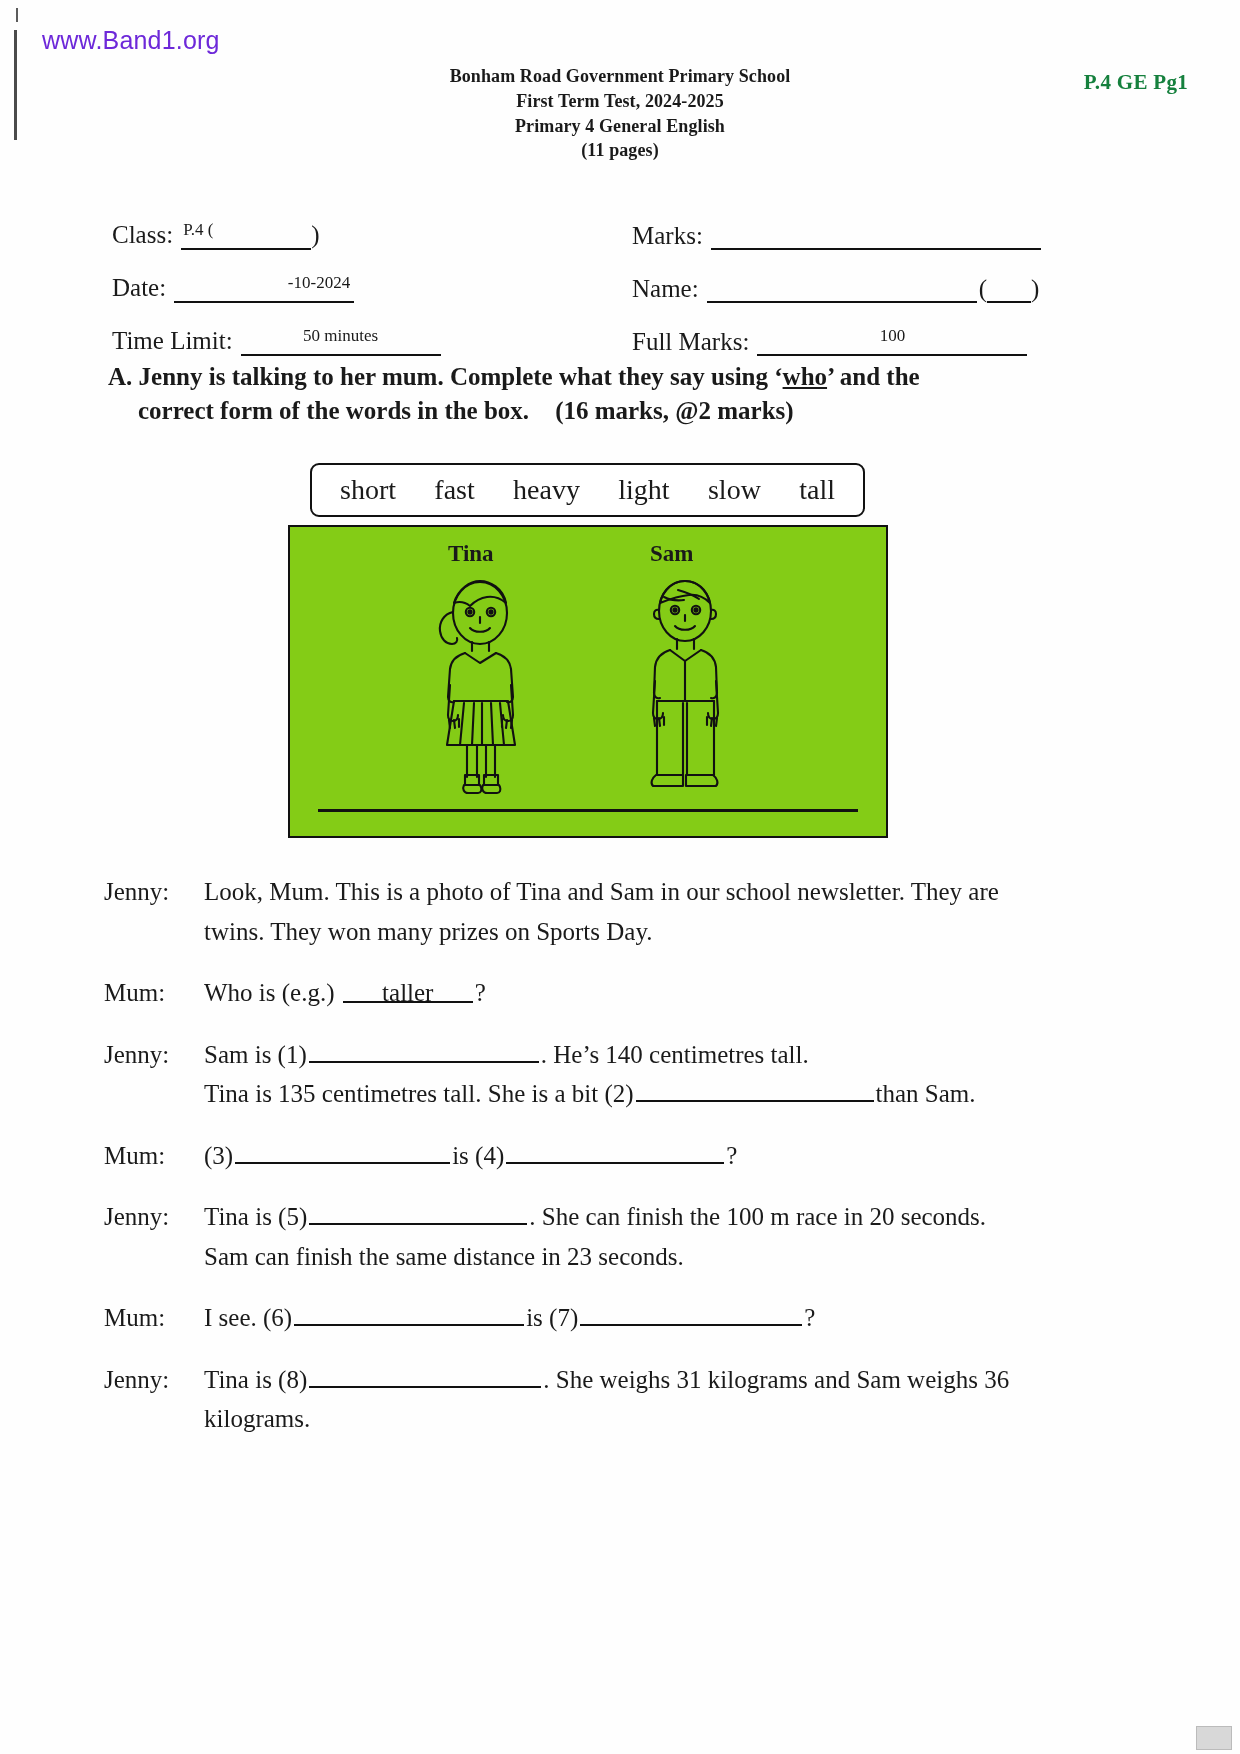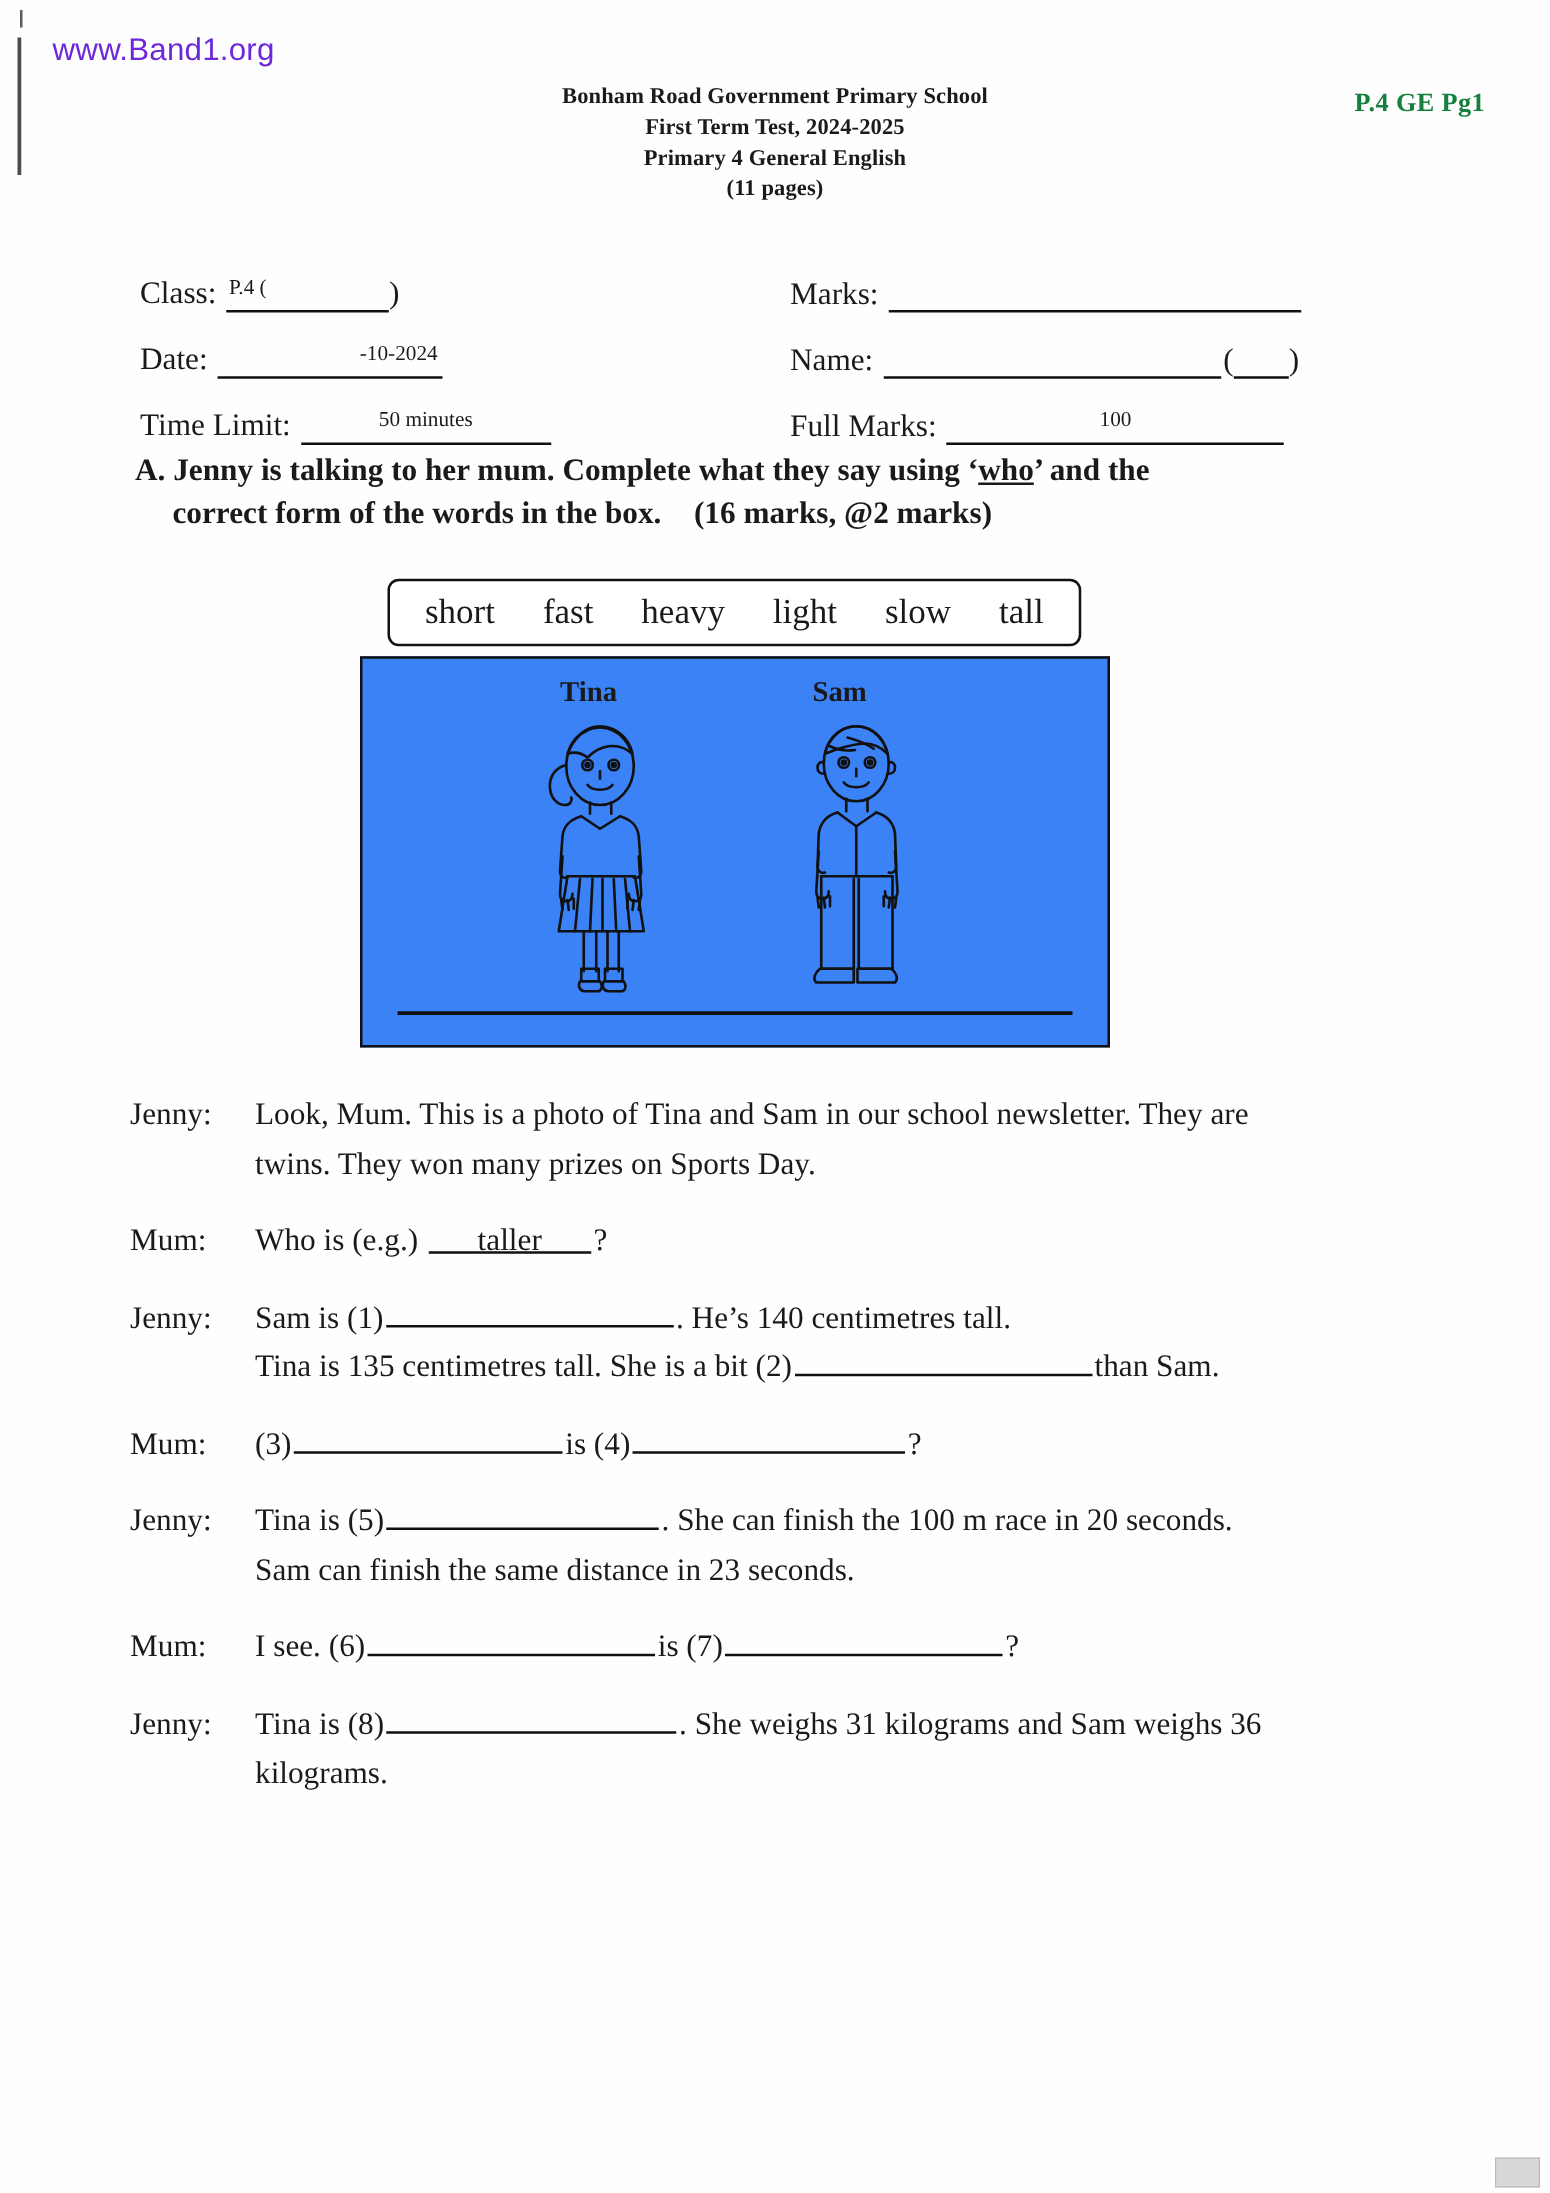--- a/index.html
+++ b/index.html
@@ -172,21 +172,21 @@
   }
 
   
   .picframe {
     position: absolute;
     left: 288px;
     top: 525px;
     width: 600px;
     height: 313px;
     border: 2px solid #111;
-    background: #3b82f6;
+    background: #84cc16;
     box-sizing: border-box;
   }
   .pic-name {
     position: absolute;
     font-size: 23px;
     font-weight: 700;
     top: 14px;
   }
   .pic-name.tina { left: 158px; }
   .pic-name.sam  { left: 360px; }

